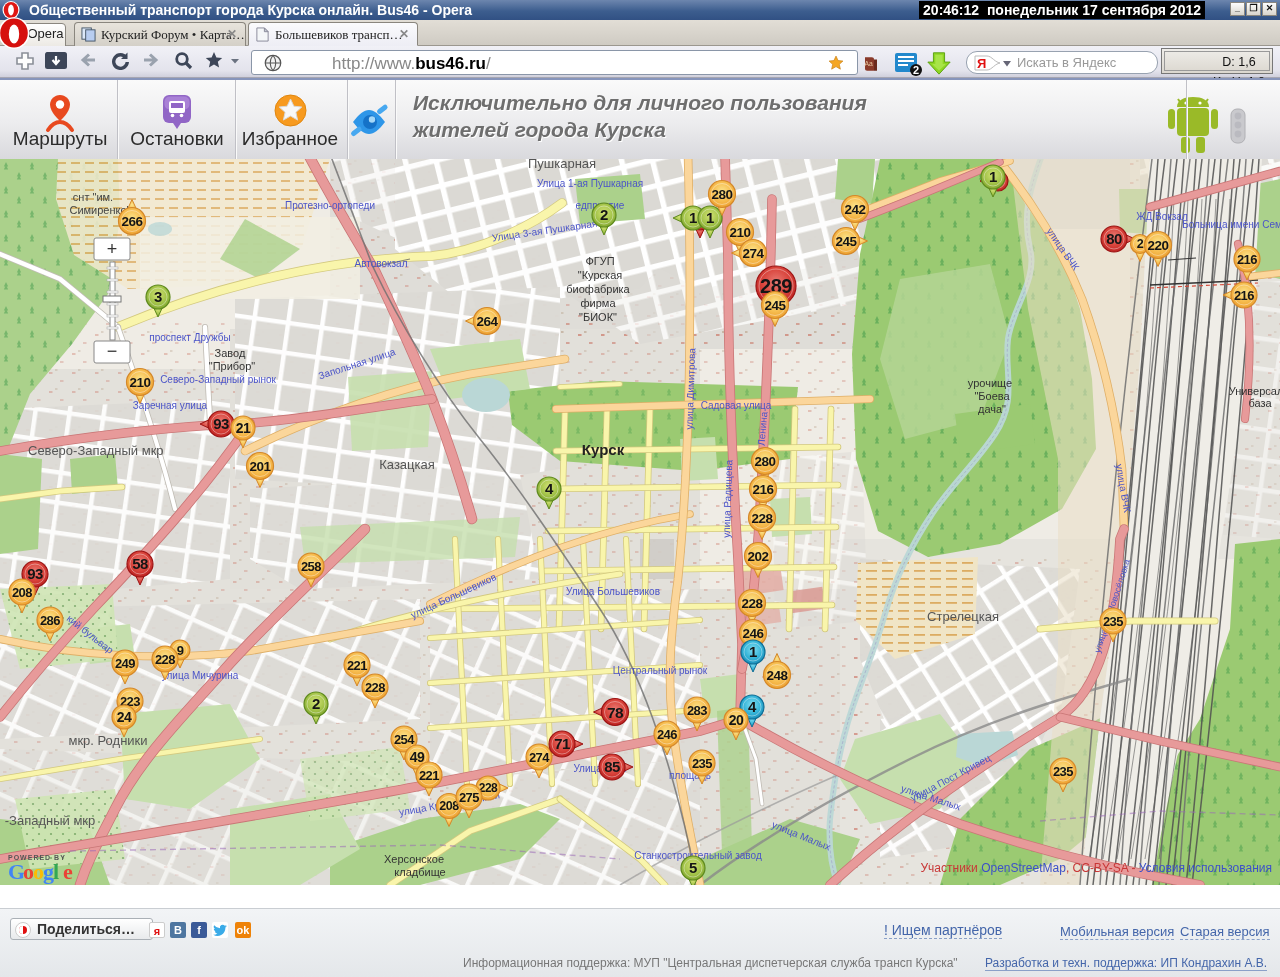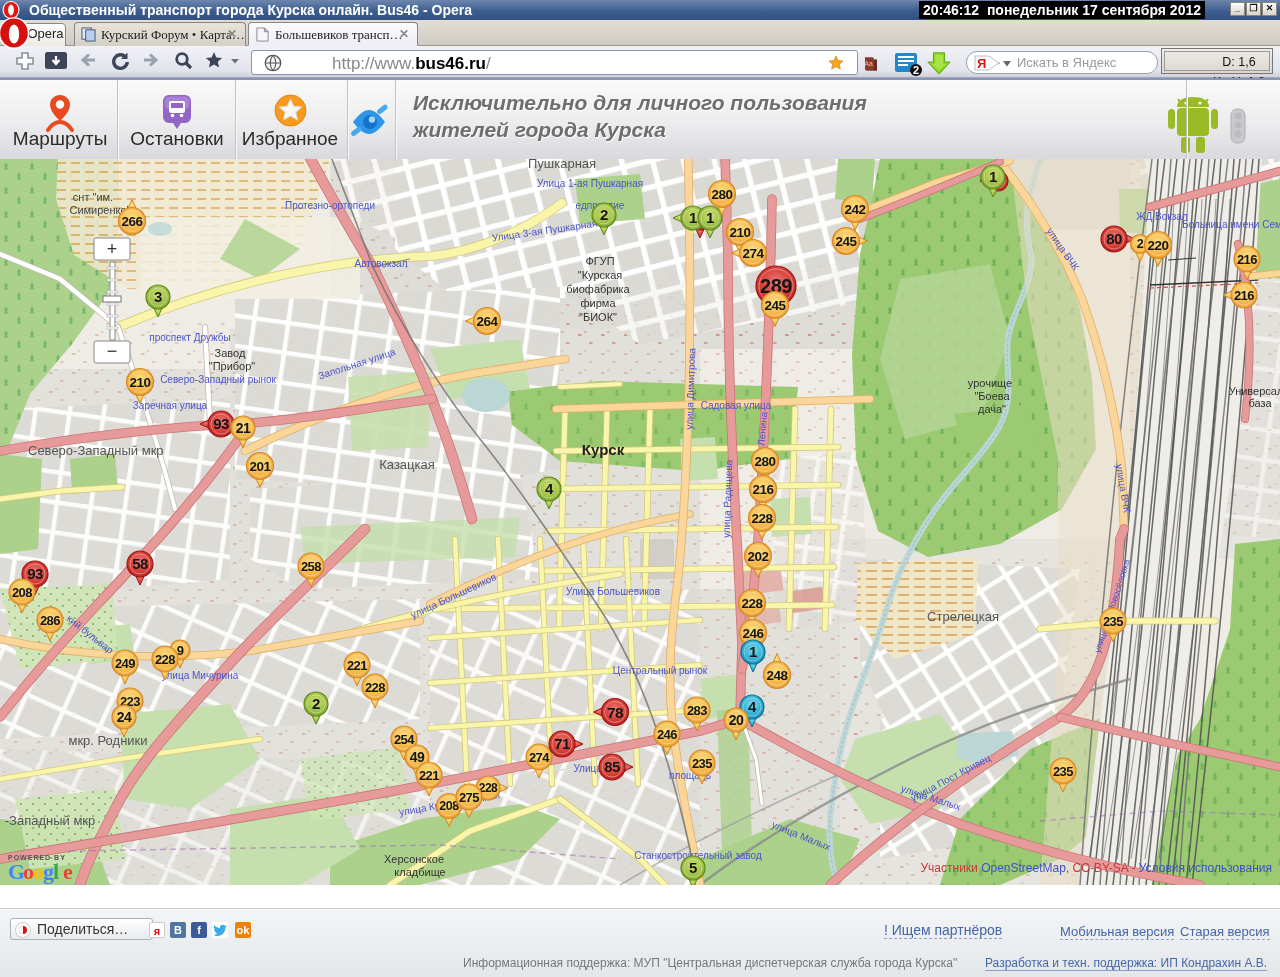--- a/index.html
+++ b/index.html
@@ -37,21 +37,21 @@
 #siteheader{position:absolute;left:0;top:78px;width:1280px;height:81px;
  background:linear-gradient(#fafafa 0%,#ececee 55%,#d9d9dd 100%);border-top:2px solid #8795bb;}
 .navsep{position:absolute;top:80px;height:79px;width:1px;background:#c0c0c6;box-shadow:1px 0 0 #fafafa;}
 .navtext{position:absolute;top:48px;font-size:19px;color:#2b2b2b;width:160px;text-align:center;}
 #slogan{position:absolute;left:413px;top:9px;font-size:21px;font-weight:bold;font-style:italic;color:#6e6e6e;line-height:27px;
  text-shadow:1px 1px 0 #fff;}
 #mapbox{position:absolute;left:0;top:159px;width:1280px;height:726px;}
 #footer{position:absolute;left:0;top:908px;width:1280px;height:69px;
  background:linear-gradient(#f2f4f6 0%,#e4e7ea 100%);border-top:1px solid #c9cdd2;}
 #share{position:absolute;left:10px;top:9px;width:143px;height:22px;border:1px solid #aab0b6;border-radius:3px;
- background:linear-gradient(#ffffff,#e8eaec);font-size:14px;color:#333;line-height:20px;padding-left:26px;}
+ background:linear-gradient(#ffffff,#e8eaec);font-size:14px;color:#333;line-height:20px;padding-left:26px;font-weight:bold;}
 .flink{position:absolute;font-size:13px;color:#4466aa;border-bottom:1px dashed #8aa0c8;white-space:nowrap;}
 .ftext{position:absolute;font-size:12px;color:#777;white-space:nowrap;}
 .fico{position:absolute;top:13px;width:16px;height:16px;border-radius:2px;color:#fff;font-size:11px;font-weight:bold;
  text-align:center;line-height:16px;}
 </style>
 </head>
 <body>
 <div id="titlebar">
  <svg width="24" height="20" style="position:absolute;left:2px;top:1px">
   <ellipse cx="9" cy="9" rx="8.5" ry="9" fill="#fff"></ellipse>
@@ -844,15 +844,15 @@
  <div class="fico" style="left:149px;background:#fff;border:1px solid #ccc"><span style="color:#e01010">я</span></div>
  <div class="fico" style="left:170px;background:#4e76a0">В</div>
  <div class="fico" style="left:191px;background:#3a5a98">f</div>
  <div class="fico" style="left:212px;background:#fff"><svg width="16" height="16" viewBox="0 0 16 16">
         <path d="M15 4c-.5.3-1 .4-1.6.5A2.8 2.8 0 0 0 14.6 3c-.5.3-1.1.6-1.8.7a2.8 2.8 0 0 0-4.8 2.6A8 8 0 0 1 2.2 3.2a2.8 2.8 0 0 0 .9 3.8c-.5 0-.9-.1-1.3-.3 0 1.4 1 2.5 2.2 2.8-.4.1-.8.1-1.2 0a2.8 2.8 0 0 0 2.6 2 5.7 5.7 0 0 1-4.2 1.2A8 8 0 0 0 13.4 6v-.4c.6-.4 1.2-1 1.6-1.6z" fill="#3aabe8"></path>
       </svg></div>
  <div class="fico" style="left:235px;background:#ee8208">ok</div>
  <div class="flink" style="left:884px;top:13px;font-size:14px">! Ищем партнёров</div>
  <div class="flink" style="left:1060px;top:15px">Мобильная версия</div>
  <div class="flink" style="left:1180px;top:15px">Старая версия</div>
- <div class="ftext" style="left:463px;top:47px">Информационная поддержка: МУП "Центральная диспетчерская служба города Курска"</div>
+ <div class="ftext" style="left:463px;top:47px">Информационная поддержка: МУП "Центральная диспетчерская служба трансп Курска"</div>
  <div class="flink" style="left:985px;top:47px;font-size:12px;border-bottom:1px solid #8aa0c8">Разработка и техн. поддержка: ИП Кондрахин А.В.</div>
 </div>
 
 </body></html>

